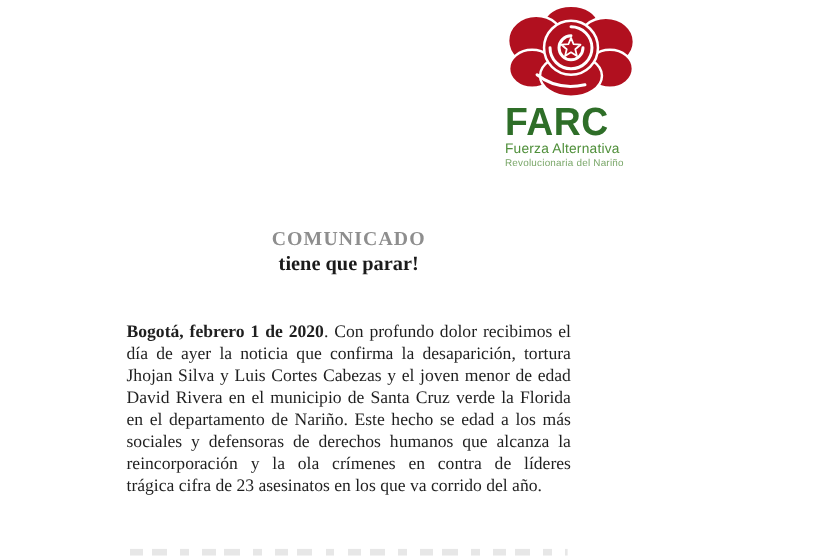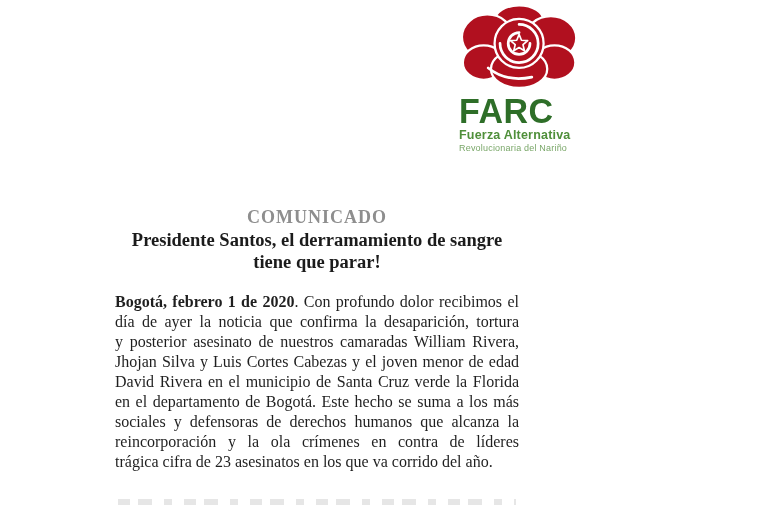--- a/index.html
+++ b/index.html
@@ -11,21 +11,21 @@
   
   .logo{position:absolute;left:459px;top:2px;width:124px;}
   .rose-svg{display:block;width:118px;height:92px;margin-left:2px;}
   .logo-acronym{
     font-family:"Liberation Sans", sans-serif;font-weight:bold;
     font-size:34px;line-height:32px;letter-spacing:0.5px;
     transform:scaleY(1.05);transform-origin:left top;
   }
   .logo-line1{
     font-family:"Liberation Sans", sans-serif;
-    font-size:12.5px;line-height:15px;letter-spacing:0.2px;margin-top:2px;font-weight:bold;
+    font-size:12.5px;line-height:15px;letter-spacing:0.2px;margin-top:2px;
   }
   .logo-line2{
     font-family:"Liberation Sans", sans-serif;
     font-size:9px;line-height:11px;letter-spacing:0.2px;
   }
 
   
   .kicker{
     position:absolute;left:115px;top:207px;width:404px;text-align:center;
     font-weight:bold;font-size:18px;letter-spacing:1px;
@@ -80,31 +80,29 @@
       </g>
       <path d="M64,35 L66.6,41.4 L73.5,41.9 L68.3,46.4 L69.9,53.1 L64,49.5 L58.1,53.1 L59.7,46.4 L54.5,41.9 L61.4,41.4 Z" fill="#b1101f" stroke="#ffffff" stroke-width="1.8" stroke-linejoin="round"></path>
     </svg>
     <div class="logo-acronym" style="color:#2e6e28">FARC</div>
     <div class="logo-line1" style="color:#4f8f3a">Fuerza Alternativa</div>
     <div class="logo-line2" style="color:#7aa769">Revolucionaria del Nariño</div>
   </div>
 
   <div class="kicker" style="color:#8e8e8e">COMUNICADO</div>
   <div class="title">
-    <div>Presidente Santos, el derramamiento de sangre</div>
     <div>tiene que parar!</div>
   </div>
 
   <div class="doc-body">
     <div class="bodyline"><span class="b">Bogotá, febrero 1 de 2020</span><span>. Con profundo dolor recibimos el</span></div>
     <div class="bodyline">día de ayer la noticia que confirma la desaparición, tortura</div>
-    <div class="bodyline">y posterior asesinato de nuestros camaradas William Rivera,</div>
     <div class="bodyline">Jhojan Silva y Luis Cortes Cabezas y el joven menor de edad</div>
     <div class="bodyline">David Rivera en el municipio de Santa Cruz verde la Florida</div>
-    <div class="bodyline">en el departamento de Bogotá. Este hecho se suma a los más</div>
+    <div class="bodyline">en el departamento de Nariño. Este hecho se edad a los más</div>
     <div class="bodyline">sociales y defensoras de derechos humanos que alcanza la</div>
     <div class="bodyline">reincorporación y la ola crímenes en contra de líderes</div>
     <div class="bodyline last">trágica cifra de 23 asesinatos en los que va corrido del año.</div>
   </div>
 
   <div class="cutoff"></div>
 
 </div>
 
 </body></html>

